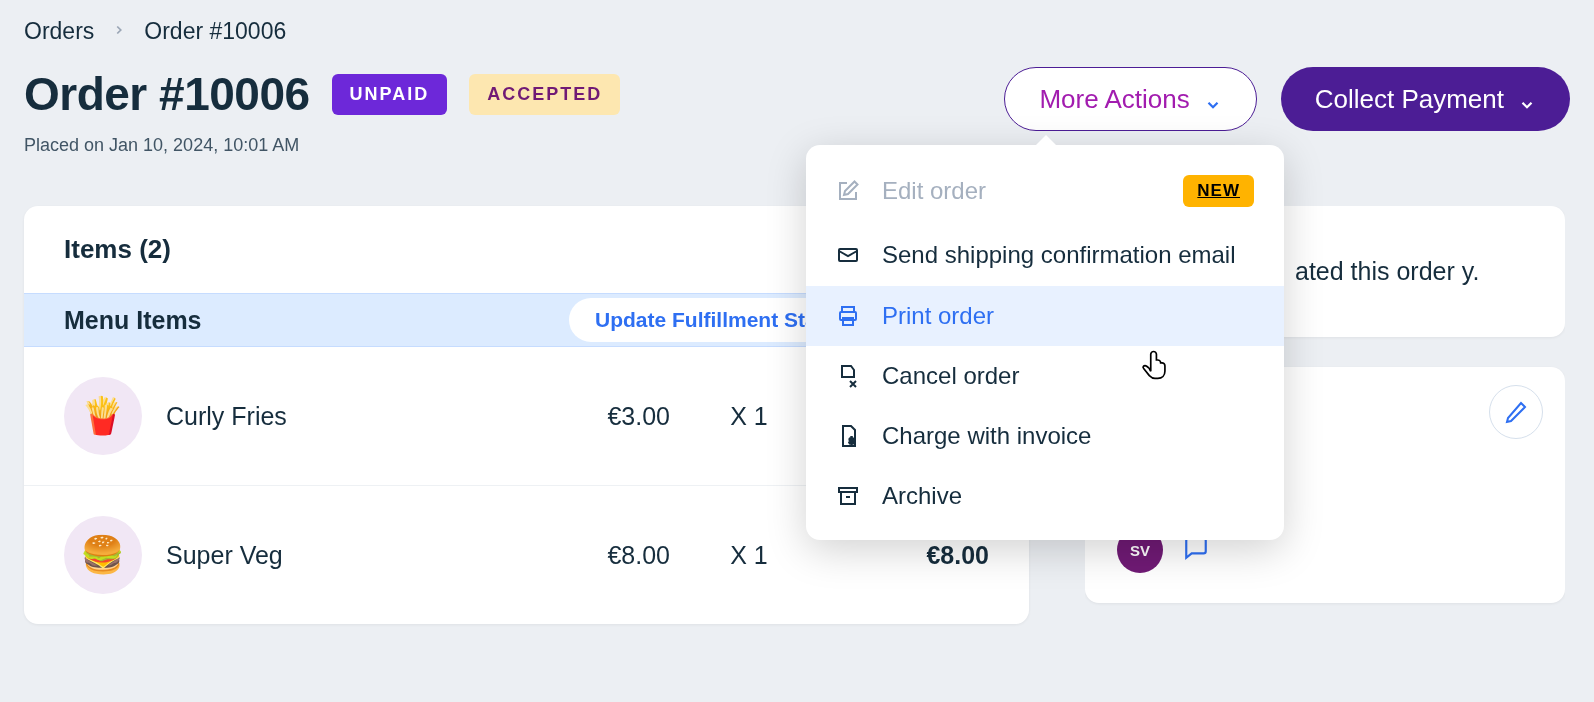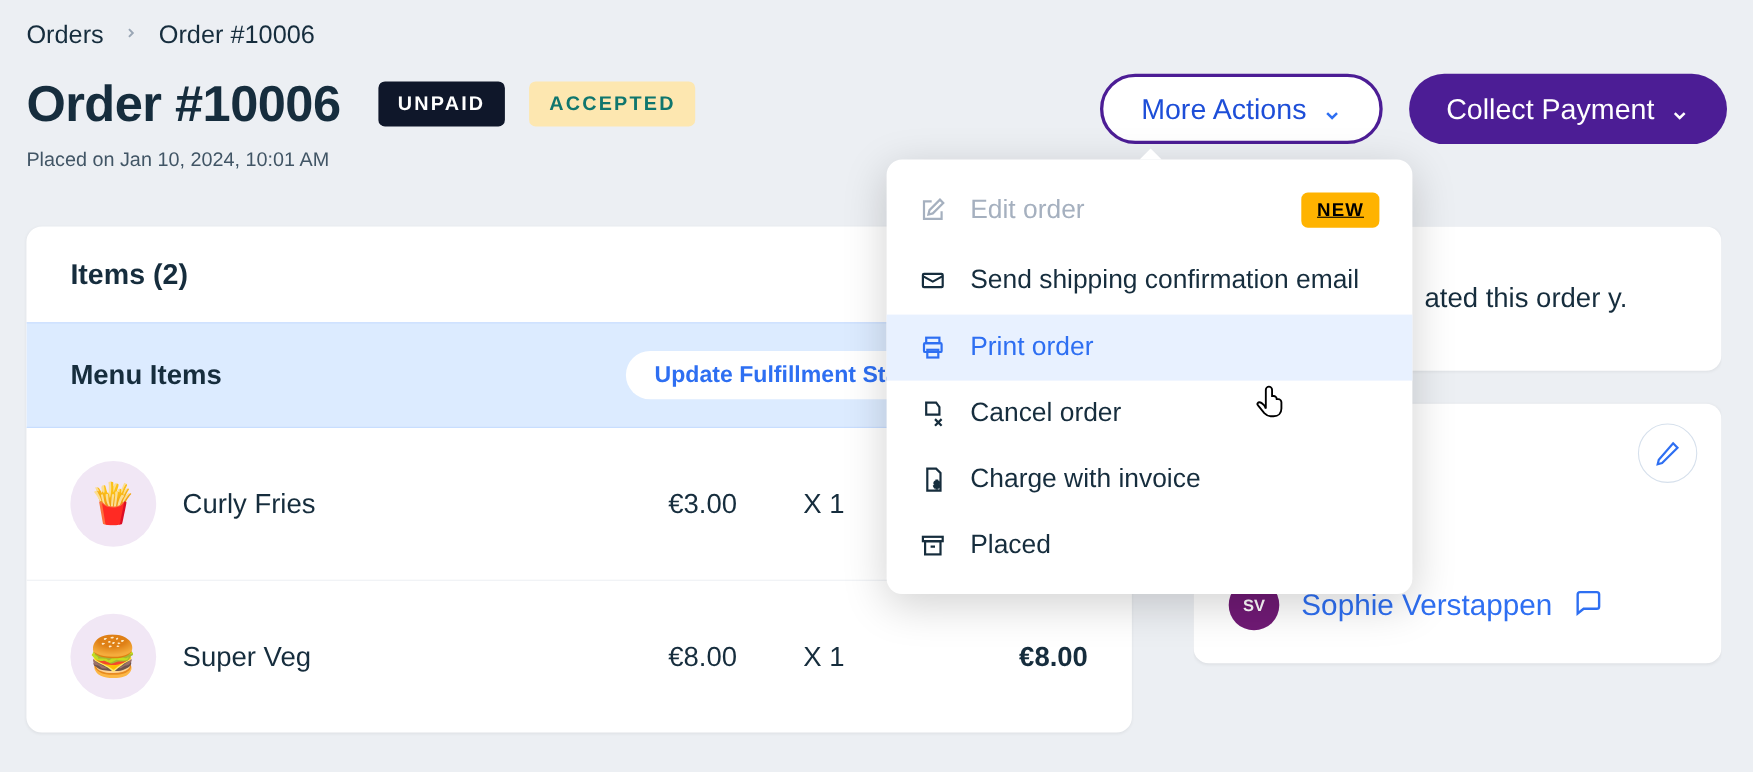--- a/index.html
+++ b/index.html
@@ -36,47 +36,47 @@
   .order-title {
     font-size: 46px;
     font-weight: 800;
     letter-spacing: -0.5px;
   }
   .badge {
     display:inline-flex; align-items:center; justify-content:center;
     font-weight:700; letter-spacing:2px;
     font-size:18px; padding:10px 18px; border-radius:6px;
   }
-  .badge-unpaid { background:#0f172a; color:#fff;margin-left:12px; }
-  .badge-accepted { background:#fde7b0; color:#0f766e;padding-left:18px; }
+  .badge-unpaid { background:#6d28d9; color:#fff; }
+  .badge-accepted { background:#fde7b0; color:#701a75;padding-left:18px; }
   .placed-on { font-size:18px; color:#415565; margin-top:14px; }
   .header-actions { display:flex; gap:24px; position:relative; }
   .btn {
     display:inline-flex; align-items:center; gap:14px;
     height:64px; padding:0 34px; border-radius:40px;
     font-size:26px; font-weight:500; cursor:pointer; border:none;
   }
   .btn-outline {
-    background:#fff; color:#1d4ed8; border:3px solid #4c1d95;
+    background:#fff; color:#a21caf; border:1px solid #4c1d95;
   }
   .btn-primary { background:#4c1d95; color:#fff; }
   .chev-down { width:18px; height:18px; display:inline-block; }
   .chev-down svg { width:100%; height:100%; }
 
   .content {
     display:flex; gap:56px; margin-top:50px;
   }
   .main-col { flex:1 1 1005px; max-width:1005px; }
   .side-col { flex:1 1 470px; max-width:480px; }
 
   .card { background:#fff; border-radius:14px; box-shadow:0 1px 3px rgba(0,0,0,0.06); overflow:hidden; }
   .items-header { font-size:26px; font-weight:700; padding:28px 40px; }
   .menu-bar {
     background:#dcebff; border-top:1px solid #c6dcff; border-bottom:1px solid #c6dcff;
-    display:flex; align-items:center; gap:8px; padding:25px 40px;
+    display:flex; align-items:center; gap:8px; padding:4px 40px;
   }
   .menu-label { font-size:25px; font-weight:600; }
   .pill {
     background:#fff; color:#2e6ff2; border:none;
     padding:10px 26px; border-radius:30px; font-size:21px; font-weight:600; cursor:pointer;
   }
   .pill-dark { background:#2e6ff2; color:#fff; }
   .menu-spacer { flex:1; }
   .item-row {
     display:flex; align-items:center; padding:30px 40px; gap:24px;
@@ -235,21 +235,21 @@
           <span>Charge with invoice</span>
         </div>
         <div class="dd-item">
           <span class="icon">
             <svg viewBox="0 0 24 24" fill="none" stroke="#162d3d" stroke-width="2">
                 <rect x="3" y="4" width="18" height="4"></rect>
                 <rect x="5" y="8" width="14" height="12"></rect>
                 <line x1="10" y1="13" x2="14" y2="13"></line>
               </svg>
           </span>
-          <span>Placed</span>
+          <span>Archive</span>
         </div>
       </div>
     </div>
   </div>
 
   <div class="content">
     <div class="main-col">
       <div class="card">
         <div class="items-header">Items (2)</div>
         <div class="menu-bar">
@@ -282,21 +282,20 @@
       <div class="side-card">
         <div class="edit-circle">
           <svg width="24" height="24" viewBox="0 0 24 24" fill="none" stroke="#2e6ff2" stroke-width="2">
               <path d="M17 3l4 4L7 21l-4 1 1-4L17 3z"></path>
             </svg>
         </div>
         <div style="height:86px;"></div>
         <div class="side-heading">Contact info</div>
         <div class="contact-line">
           <div class="avatar-circle">SV</div>
-          <span class="contact-name">Sophie Verstappen</span>
           <span class="chat-icon">
             <svg width="26" height="26" viewBox="0 0 24 24" fill="none" stroke="#2e6ff2" stroke-width="2">
                 <path d="M21 15a2 2 0 0 1-2 2H8l-5 4V5a2 2 0 0 1 2-2h14a2 2 0 0 1 2 2z"></path>
               </svg>
           </span>
         </div>
       </div>
     </div>
   </div>
 

